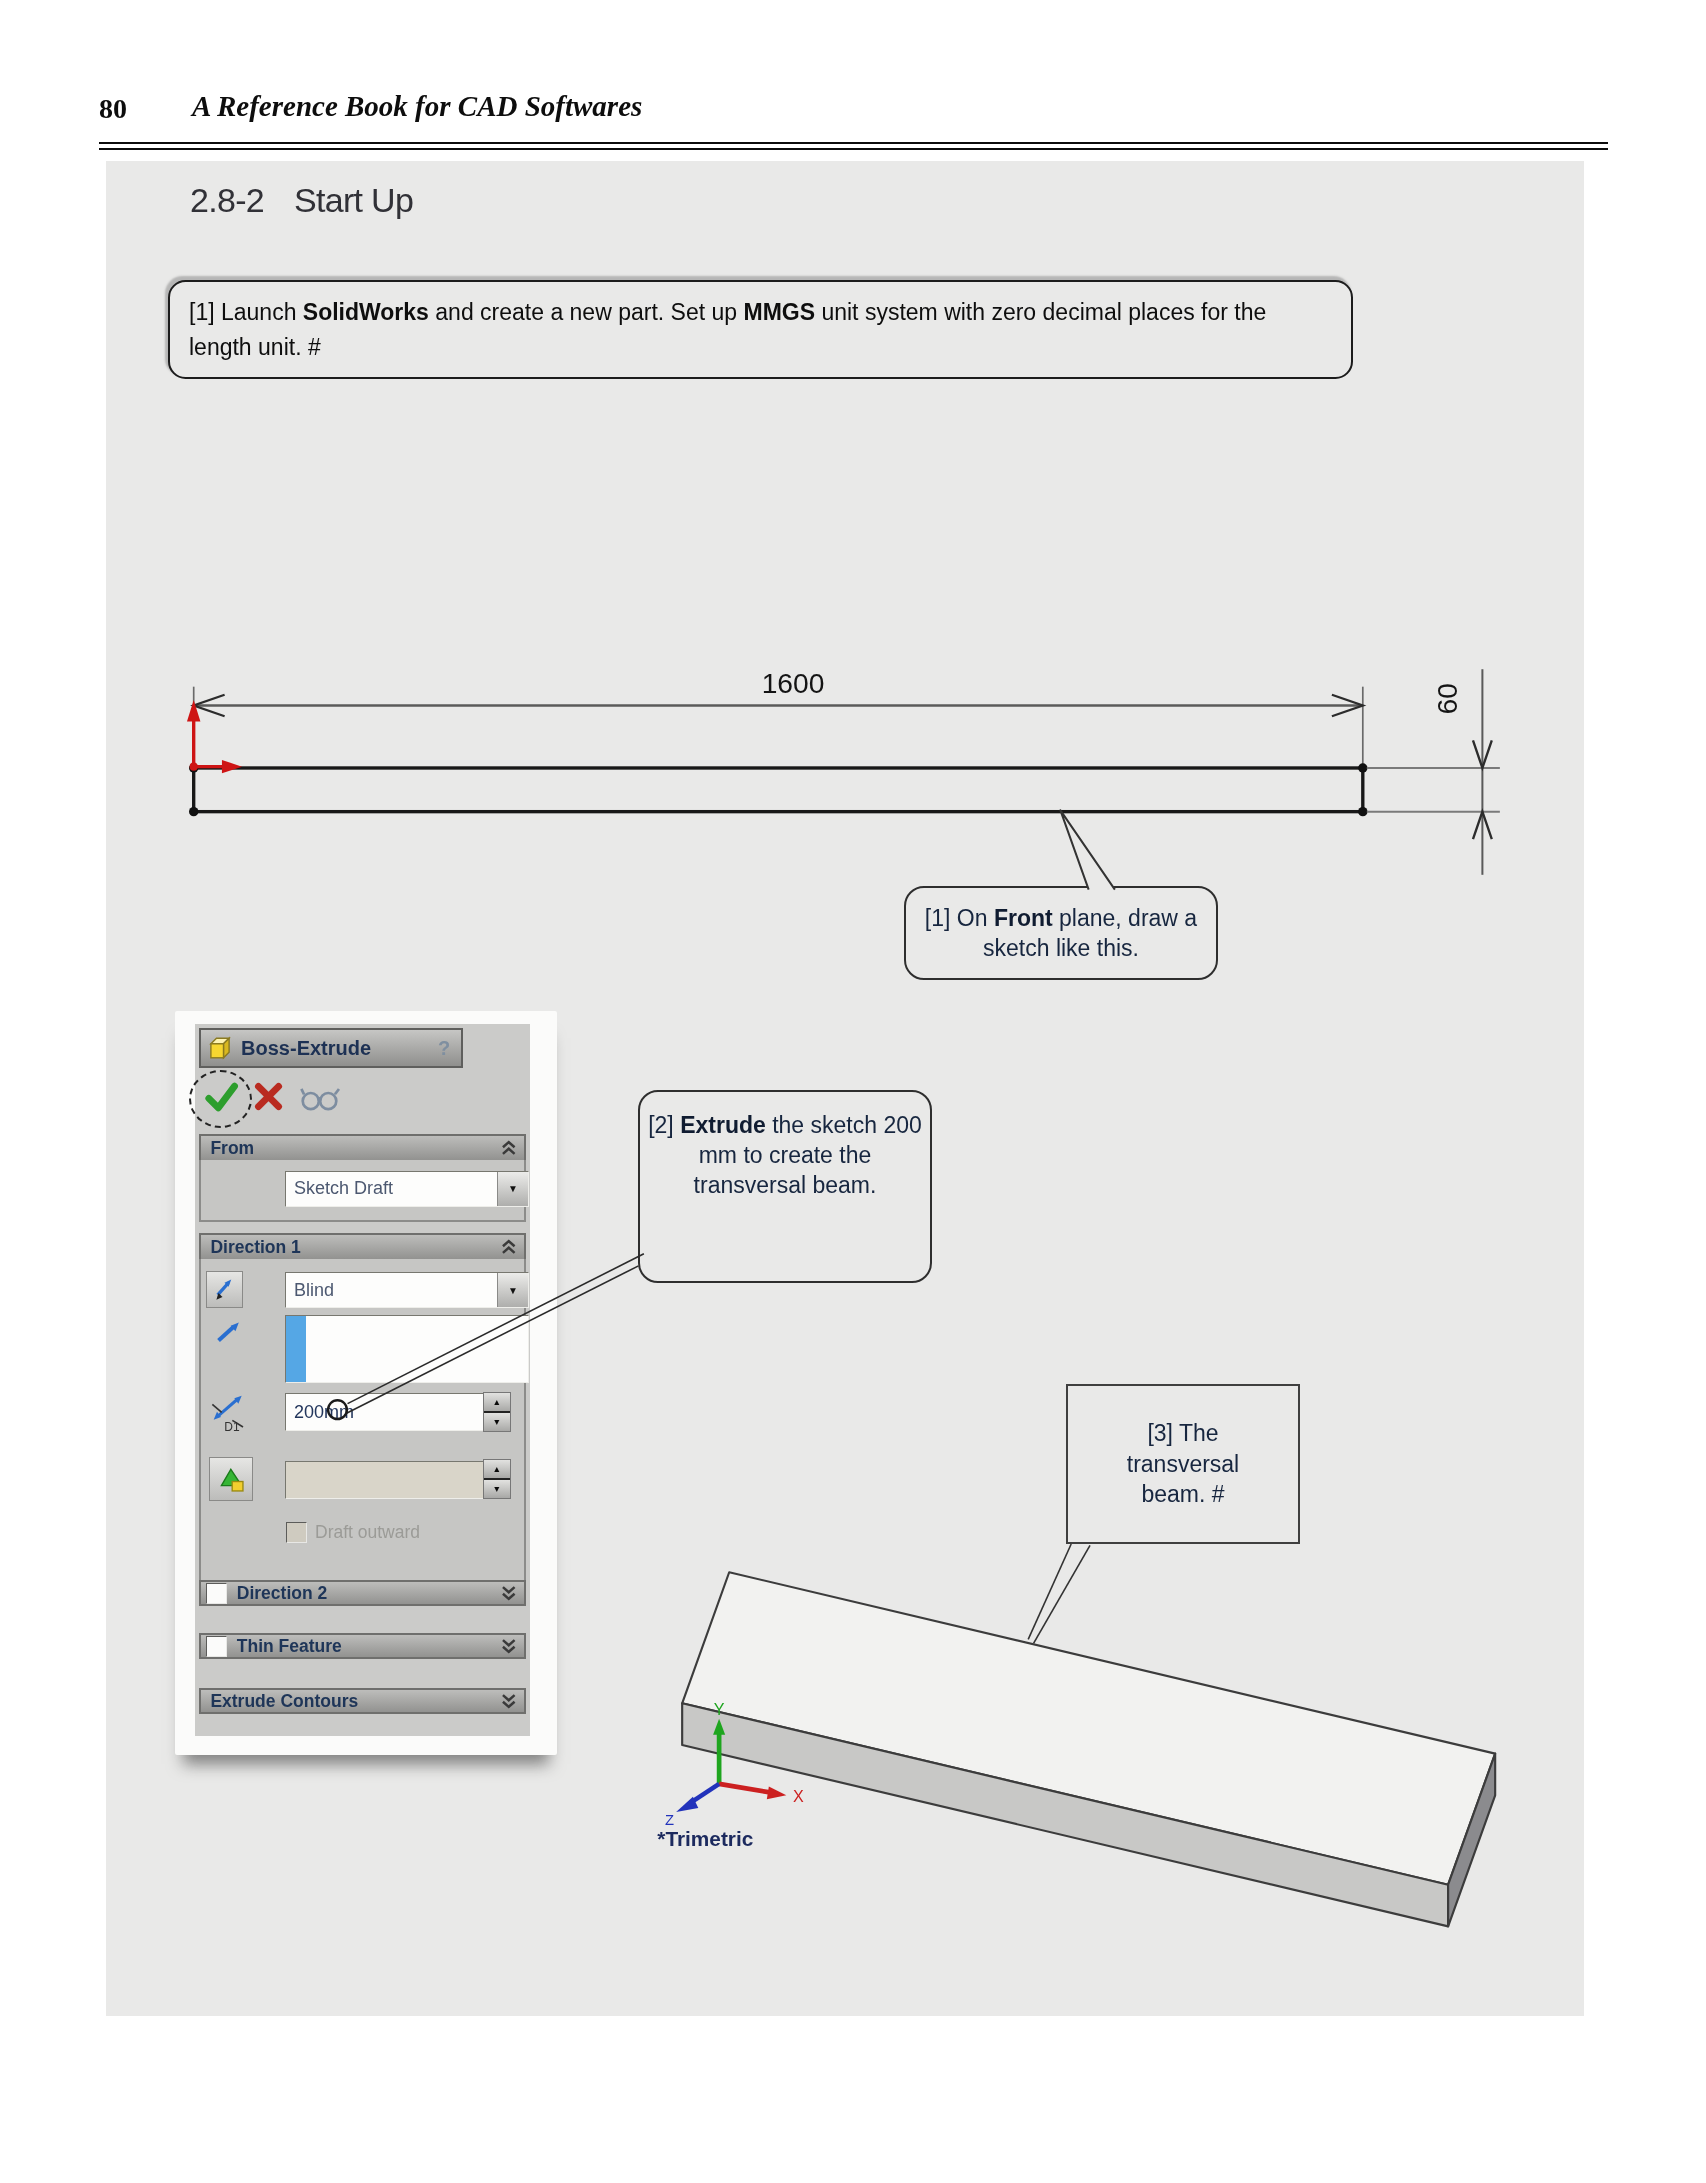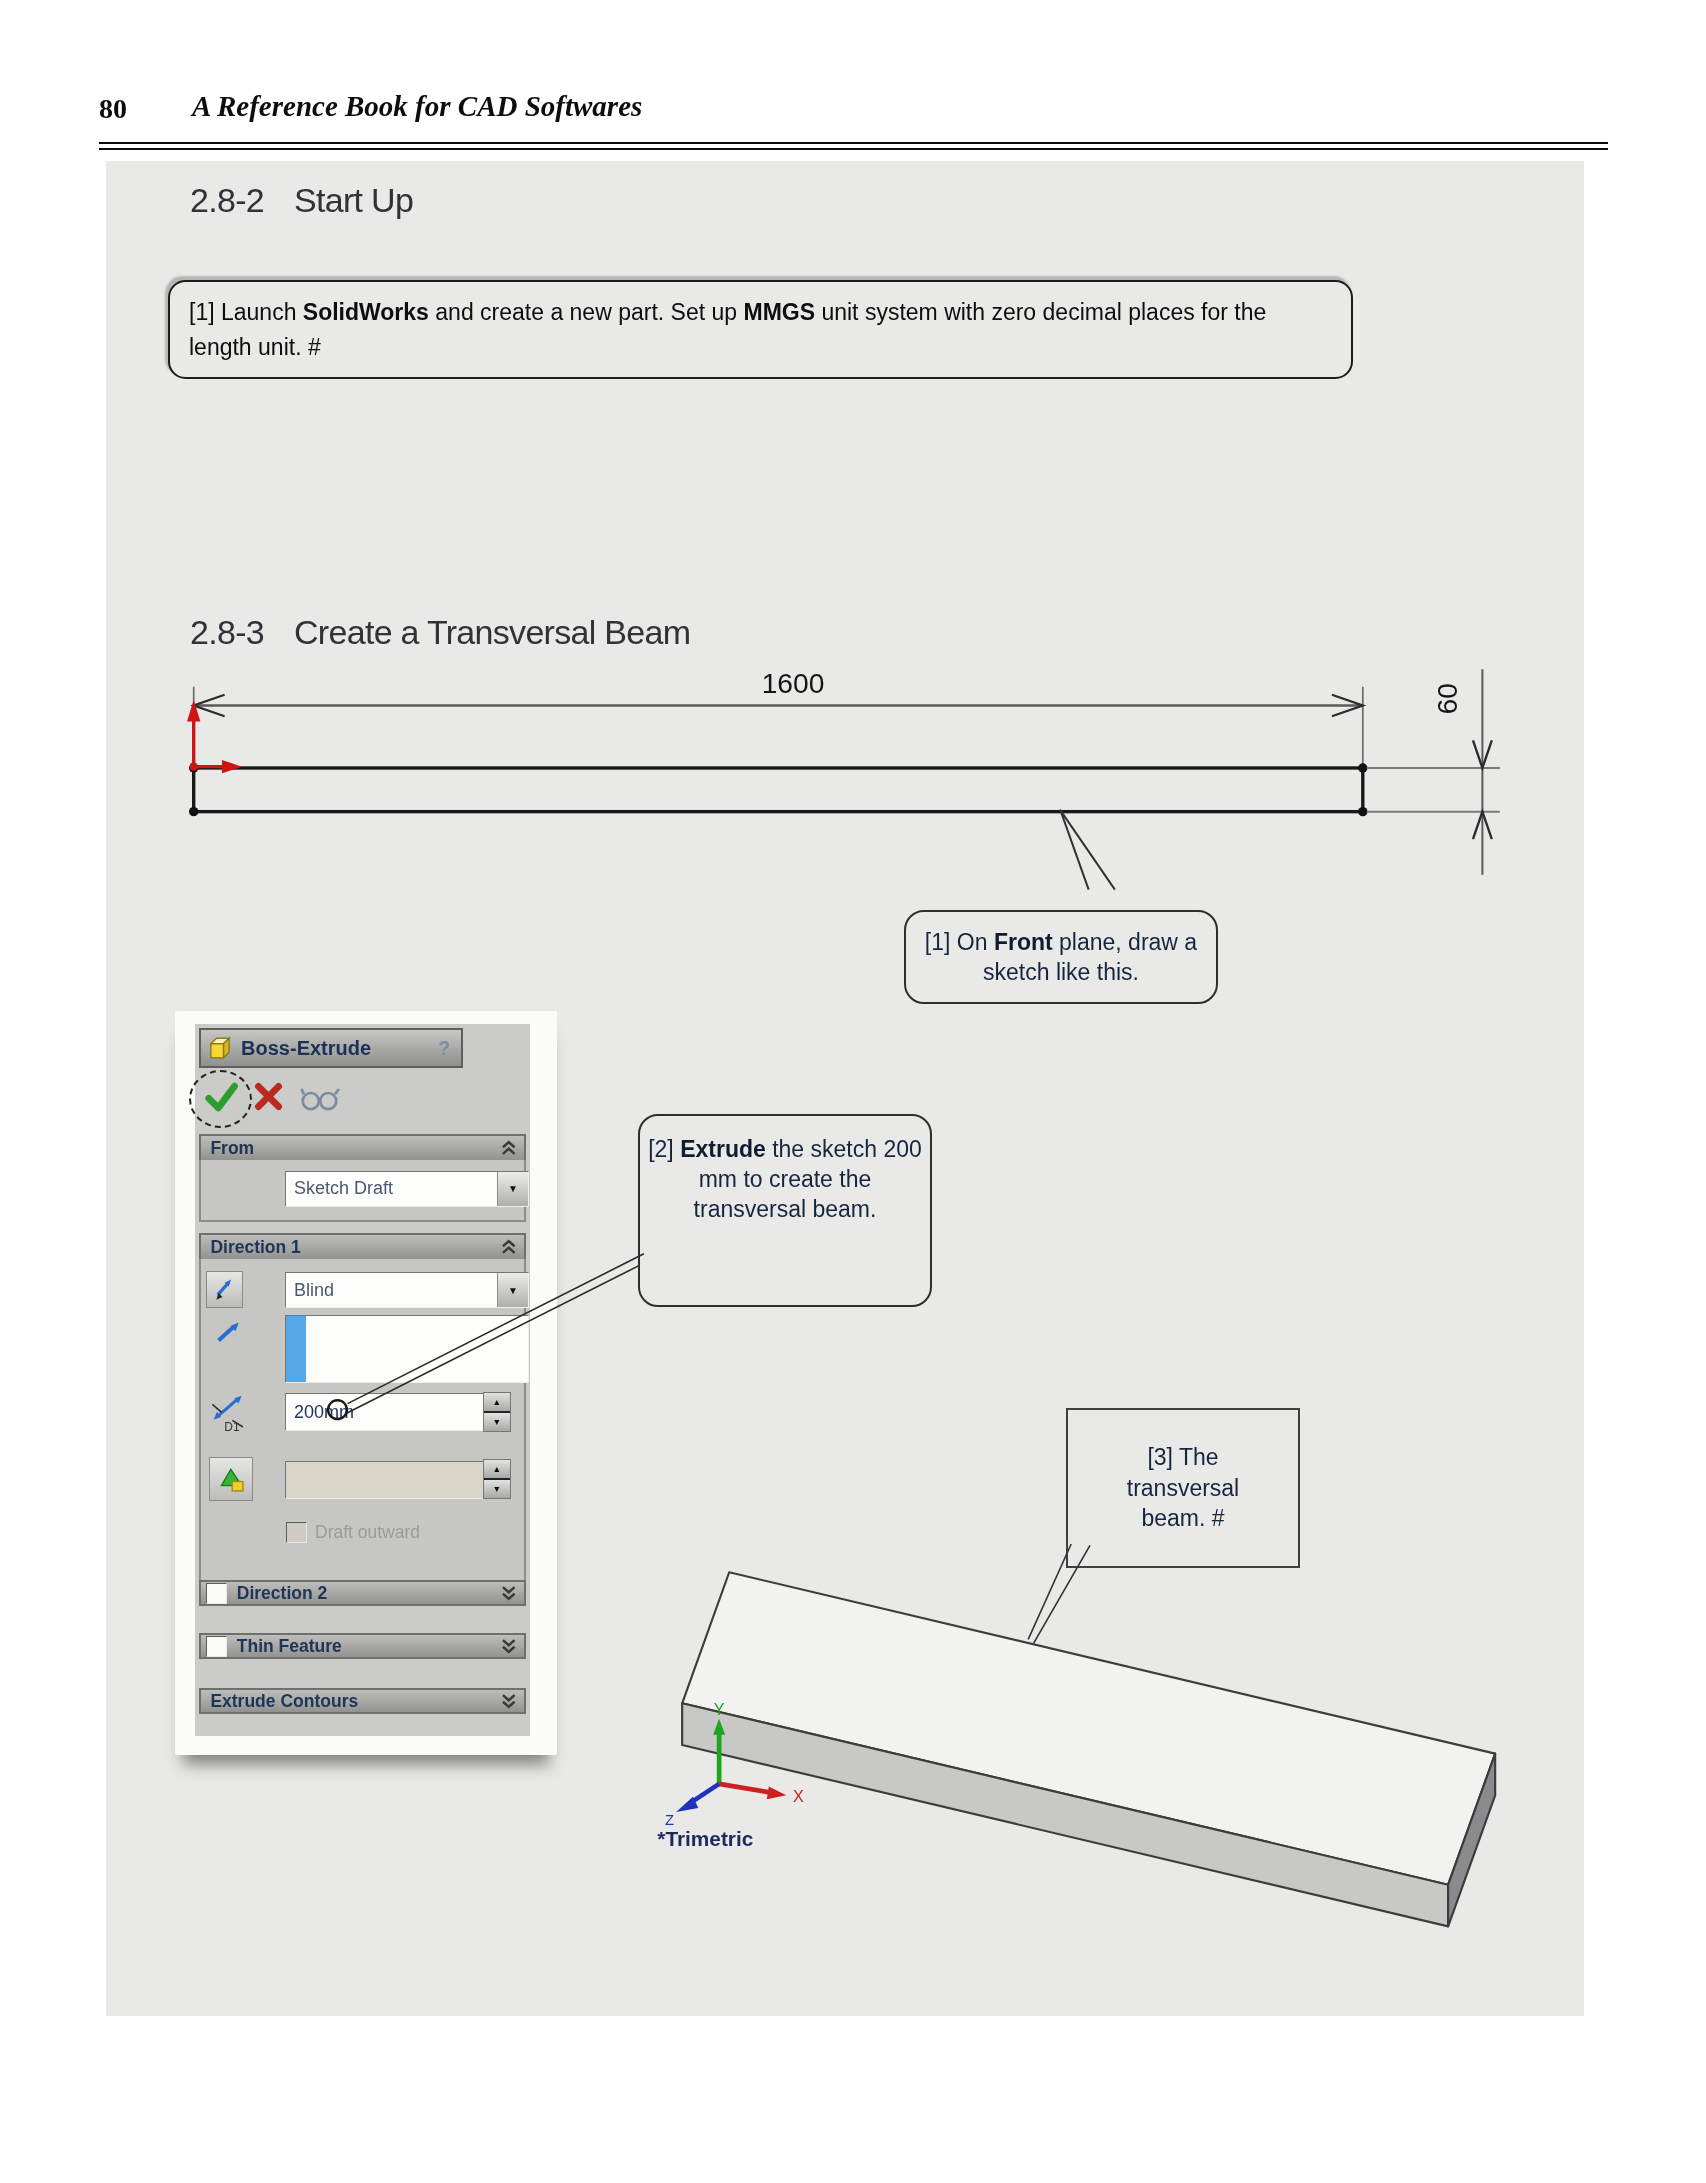--- a/index.html
+++ b/index.html
@@ -20,21 +20,21 @@
   .t1{left:190px;top:181px;}
   .t2{left:190px;top:613px;}
 
   .instruction-box{left:168px;top:280px;width:1185px;height:99px;background:#e9e9e8;
      border:2px solid #1c1c1c;border-radius:17.5px;box-shadow:-2.7px -3.4px 2px rgba(140,140,140,.55);
      box-sizing:border-box;padding:13.4px 19px;font-size:23px;line-height:1.5;color:#0e0e0e;}
   .instruction-box b{font-weight:700;}
 
   
   .bubble{background:#e9e9e8;border:2px solid #2e2e2e;box-sizing:border-box;
-          color:#17263f;font-size:23px;line-height:1.32;text-align:center;z-index:10;margin-top:24px;}
+          color:#17263f;font-size:23px;line-height:1.32;text-align:center;z-index:10;}
   .bubble b{font-weight:700;color:#101c31;}
   .bubble.rounded{border-radius:20px;}
   .c1{left:904px;top:886px;width:314px;height:94px;padding-top:15px;}
   .c2{left:638px;top:1090px;width:294px;height:193px;padding-top:17.5px;}
   .c3{left:1066px;top:1384px;width:234px;height:160px;border:2.7px solid #3f3f3f;
       display:flex;align-items:center;justify-content:center;padding:0 28px;}
 
   
   .pm-card{left:175px;top:1011px;width:382px;height:744px;background:#fbfbfa;border-radius:2px;
      box-shadow:0 17.5px 15px -8px rgba(45,45,45,.55);z-index:5;}
@@ -92,23 +92,20 @@
   <div class="abs content-box"></div>
 
   <div class="abs section-title t1">
     <span class="num">2.8-2</span><span>Start Up</span>
   </div>
 
   <div class="abs instruction-box">
     <span>[1] Launch </span><b>SolidWorks</b><span> and create a new part.  Set up </span><b>MMGS</b><span> unit system with zero decimal places for the length unit. #</span>
   </div>
 
-  <div class="abs section-title t2">
-    <span class="num">2.8-3</span><span>Create a Transversal Beam</span>
-  </div>
 
   <div class="abs bubble rounded c1">
     <span>[1] On </span><b>Front</b><span> plane, draw a sketch like this.</span>
   </div>
   <div class="abs bubble rounded c2">
     <span>[2] </span><b>Extrude</b><span> the sketch 200 mm to create the transversal beam.</span>
   </div>
   <div class="abs bubble c3">
     <span>[3] The transversal beam. #</span>
   </div>

